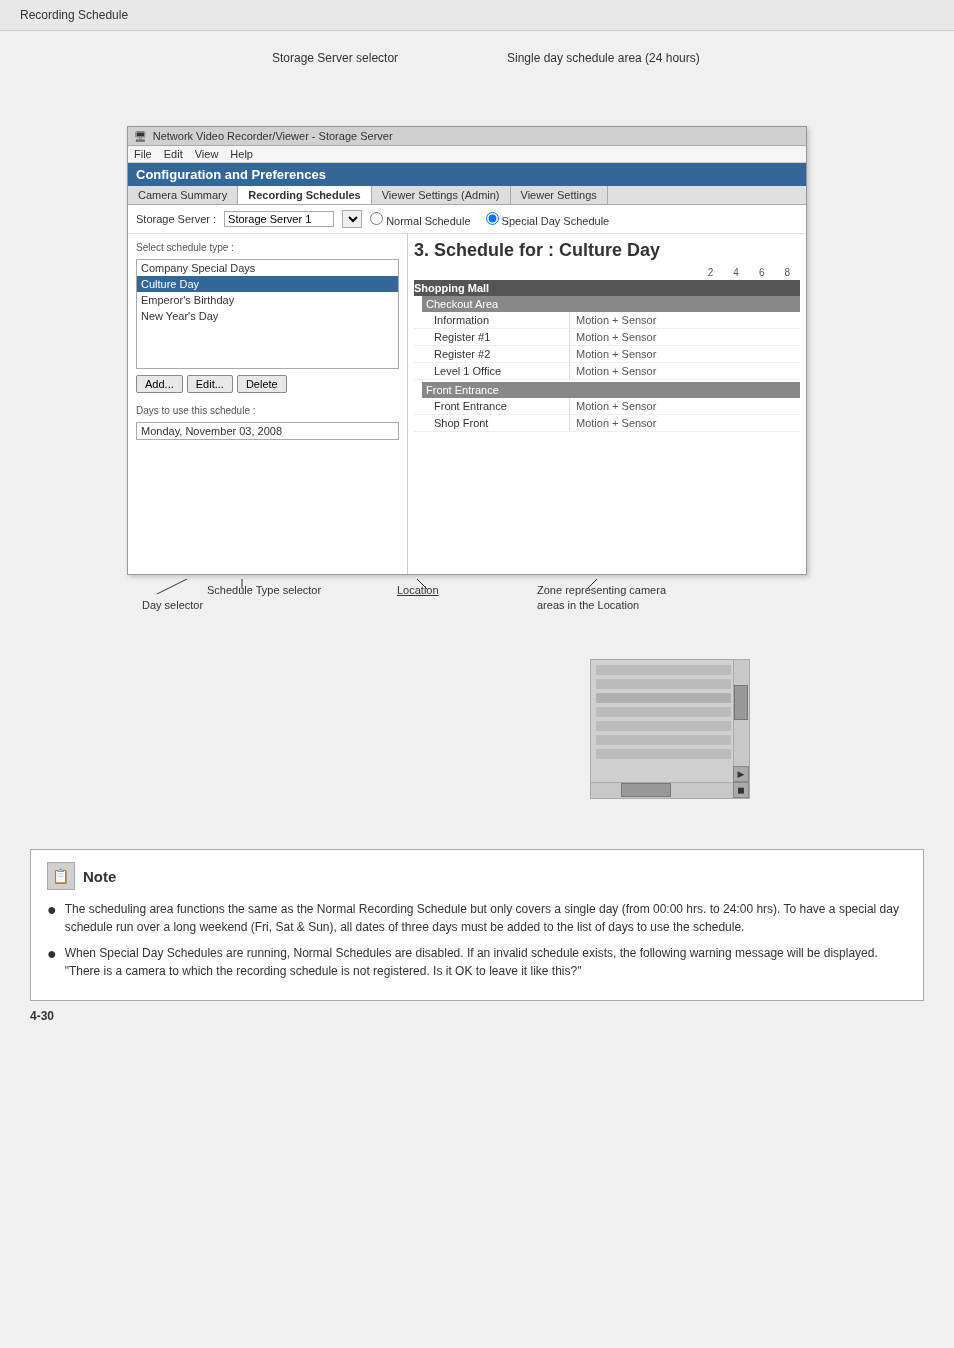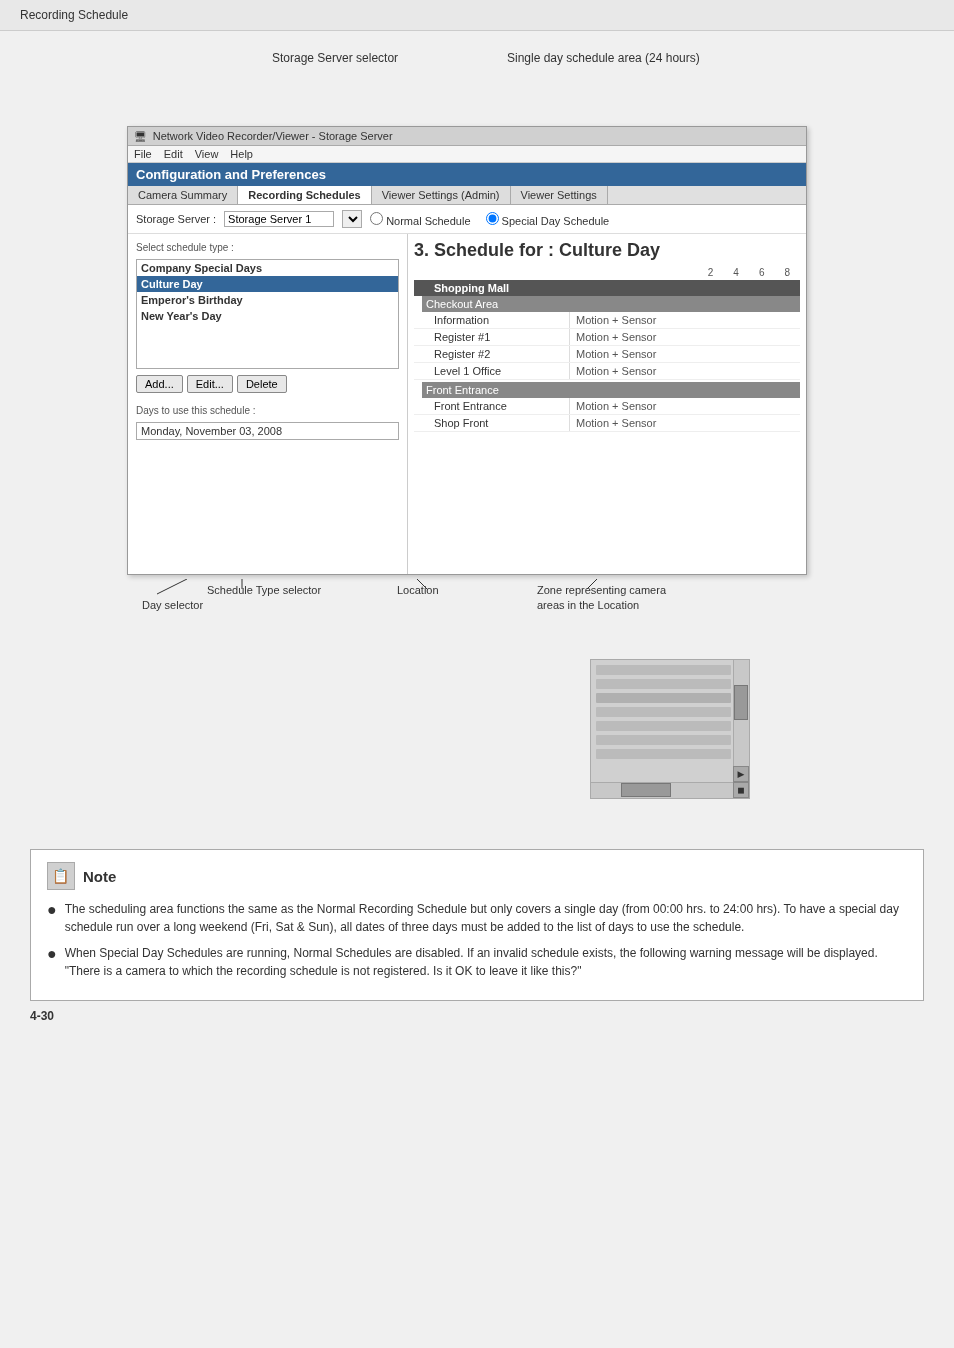--- a/index.html
+++ b/index.html
@@ -129,21 +129,20 @@
       color: #555;
       margin-bottom: 6px;
     }
 
     .schedule-list {
       border: 1px solid #aaa;
       background: #fff;
       height: 110px;
       overflow-y: auto;
       margin-bottom: 6px;
-      font-weight: bold;
     }
 
     .schedule-list-item {
       padding: 2px 4px;
       font-size: 11px;
       cursor: pointer;
     }
 
     .schedule-list-item.selected {
       background: #336699;
@@ -194,21 +193,21 @@
       font-size: 11px;
     }
 
     .location-group {
       margin-bottom: 2px;
     }
 
     .location-header {
       background: #555;
       color: white;
-      padding: 2px 20px;
+      padding: 2px 0;
       font-weight: bold;
       font-size: 11px;
     }
 
     .location-subheader {
       background: #888;
       color: white;
       padding: 2px 4px;
       font-size: 11px;
       margin-left: 8px;
@@ -459,21 +458,21 @@
             </div>
           </div>
         </div>
 
       </div>
     </div>
 
     <div class="bottom-labels">
       <span class="bottom-label" style="left: 55px; top: 20px;">Day selector</span>
       <span class="bottom-label" style="left: 120px; top: 5px;">Schedule Type selector</span>
-      <span class="bottom-label" style="left: 310px; top: 5px;">Location</span>
+      <span class="bottom-label" style="left: 310px; top: 5px; text-decoration: underline;">Location</span>
       <span class="bottom-label" style="left: 450px; top: 5px;">Zone representing camera</span>
       <span class="bottom-label" style="left: 450px; top: 20px;">areas in the Location</span>
 
       <svg width="700" height="70" style="position:absolute;top:0;left:0;pointer-events:none;">
 
         <line x1="100" y1="0" x2="70" y2="15" stroke="#333" stroke-width="1"></line>
 
         <line x1="155" y1="0" x2="155" y2="10" stroke="#333" stroke-width="1"></line>
 
         <line x1="330" y1="0" x2="340" y2="10" stroke="#333" stroke-width="1"></line>

